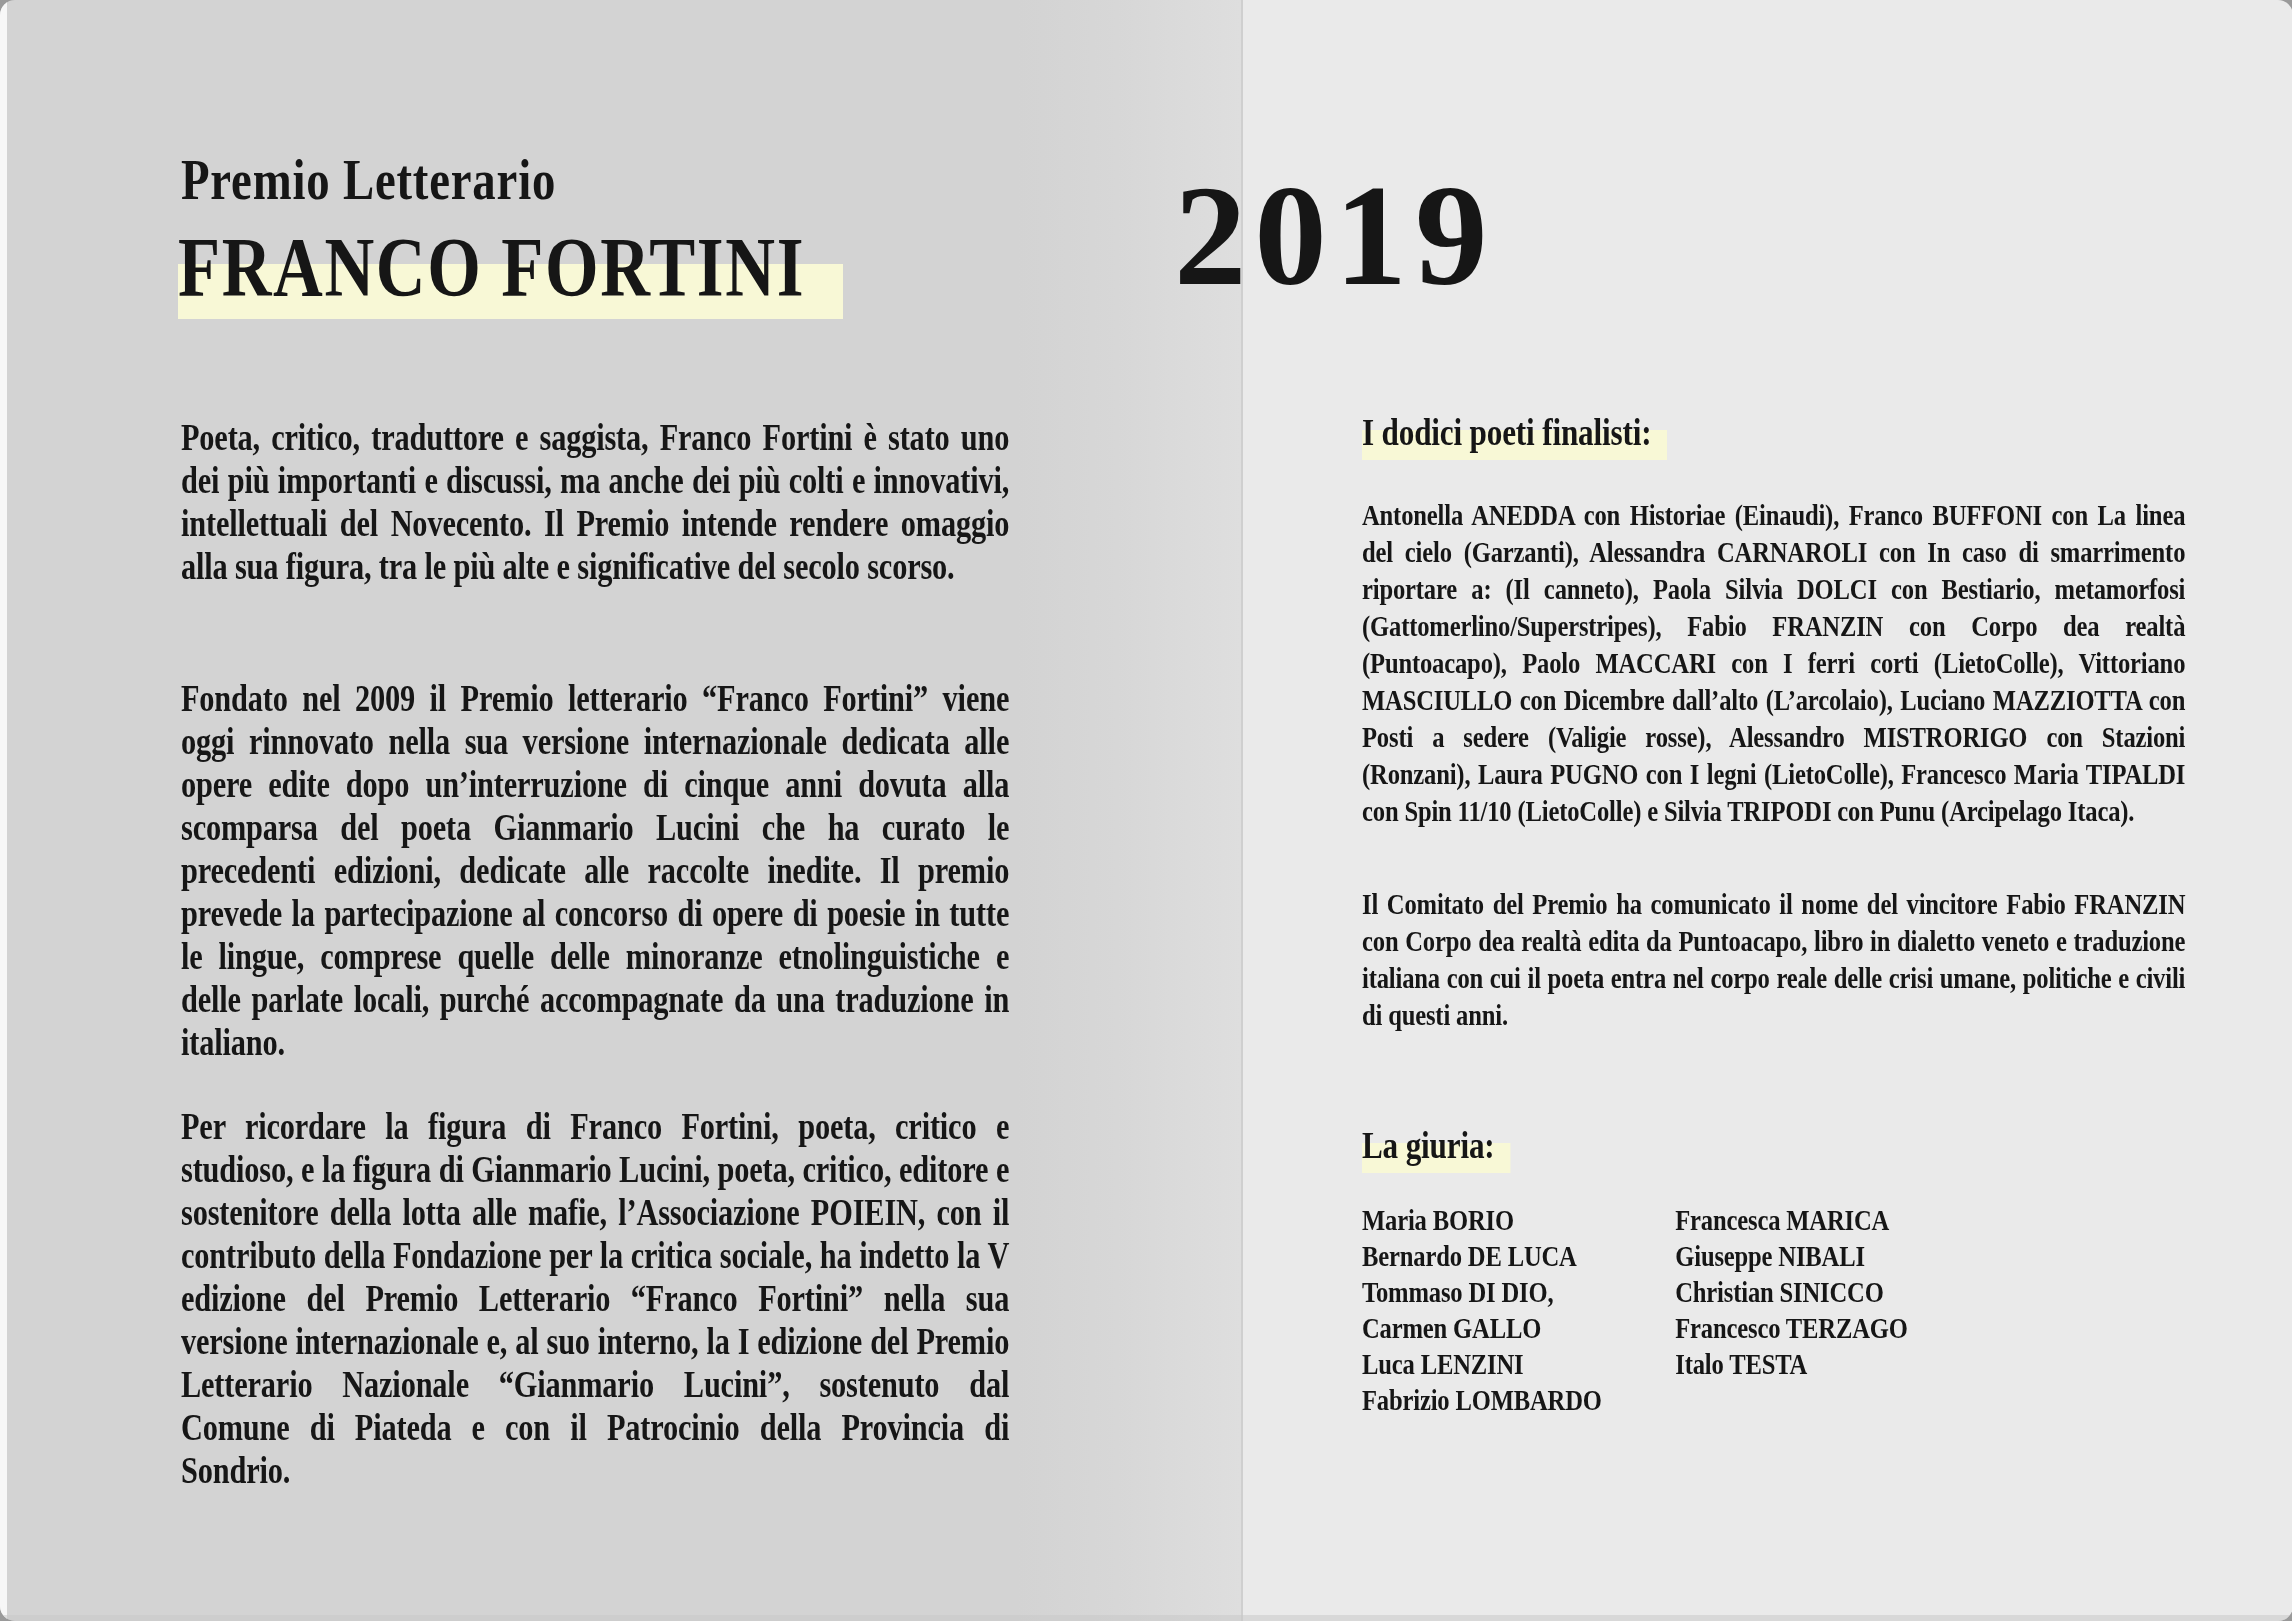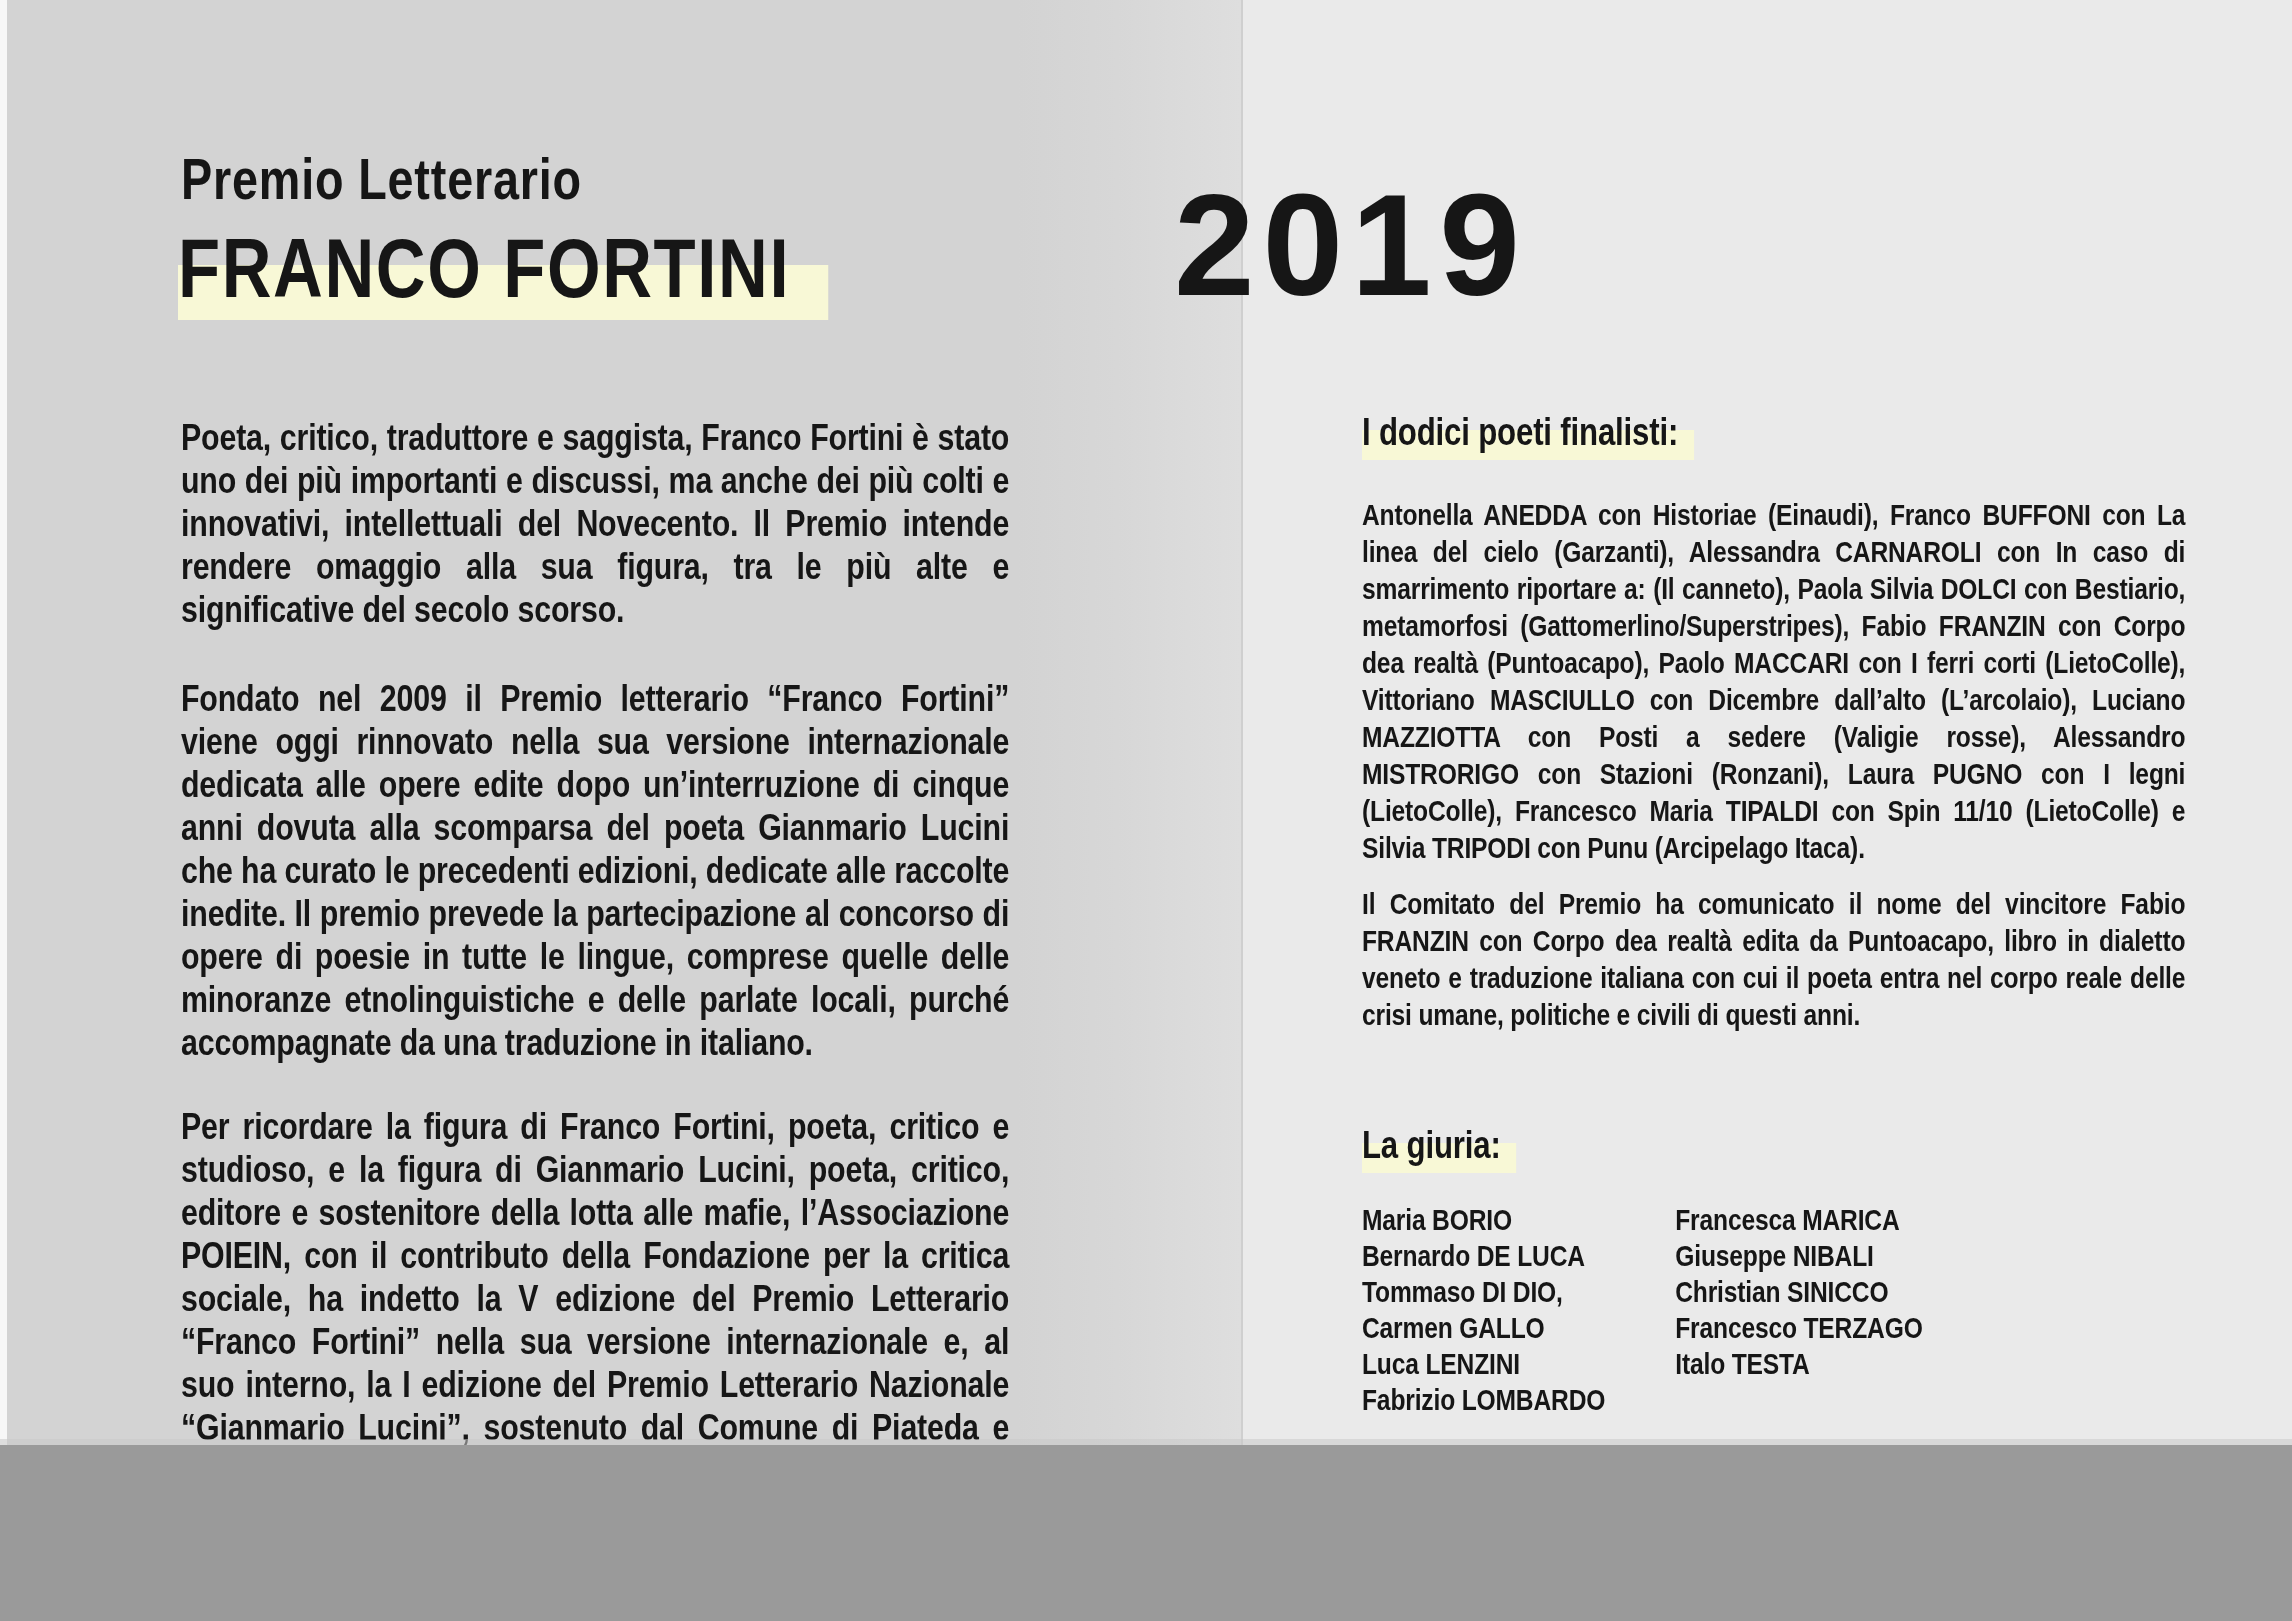--- a/index.html
+++ b/index.html
@@ -1,22 +1,23 @@
 <!DOCTYPE html>
 <html lang="it" style="--hl: #f8f8d6;"><head>
 <meta charset="utf-8">
 <style>
   html,body{margin:0;padding:0;background:#9a9a9a;}
   .sheet{
     position:relative;
-    width:2293px;height:1445px;
+    width:2293px;height:1621px;
     overflow:hidden;
-    font-family:Liberation Sans, sans-serif;
+    font-family:Liberation Serif, serif;
     font-weight:700;
     color:#161616;
+    border-radius:15px;
     -webkit-font-smoothing:antialiased;
   }
   .page-left{
     position:absolute;left:0;top:0;width:1241px;height:100%;
     background:linear-gradient(to right,#d3d3d3 0%,#d3d3d3 82%,#d7d7d7 90%,#dedede 100%);
   }
   .page-left-edge{
     position:absolute;left:0;top:0;width:6.9px;height:100%;
     background:#f7f7f7;
   }
@@ -61,21 +62,21 @@
     left:181px;
     width:1010px;
     font-size:37px;line-height:43px;
     text-align:justify;
     margin:0;
   }
   .p1{top:416px;}
   .p2{top:677px;}
   .p3{top:1105px;}
   .year{
-    left:1174px;top:173px;
+    left:1174px;top:163px;
     font-size:145px;line-height:1;
     letter-spacing:7.8px;
     z-index:3;
     white-space:nowrap;
   }
   .head-right{
     left:1362px;
     font-size:38px;line-height:45px;
     white-space:nowrap;
   }

